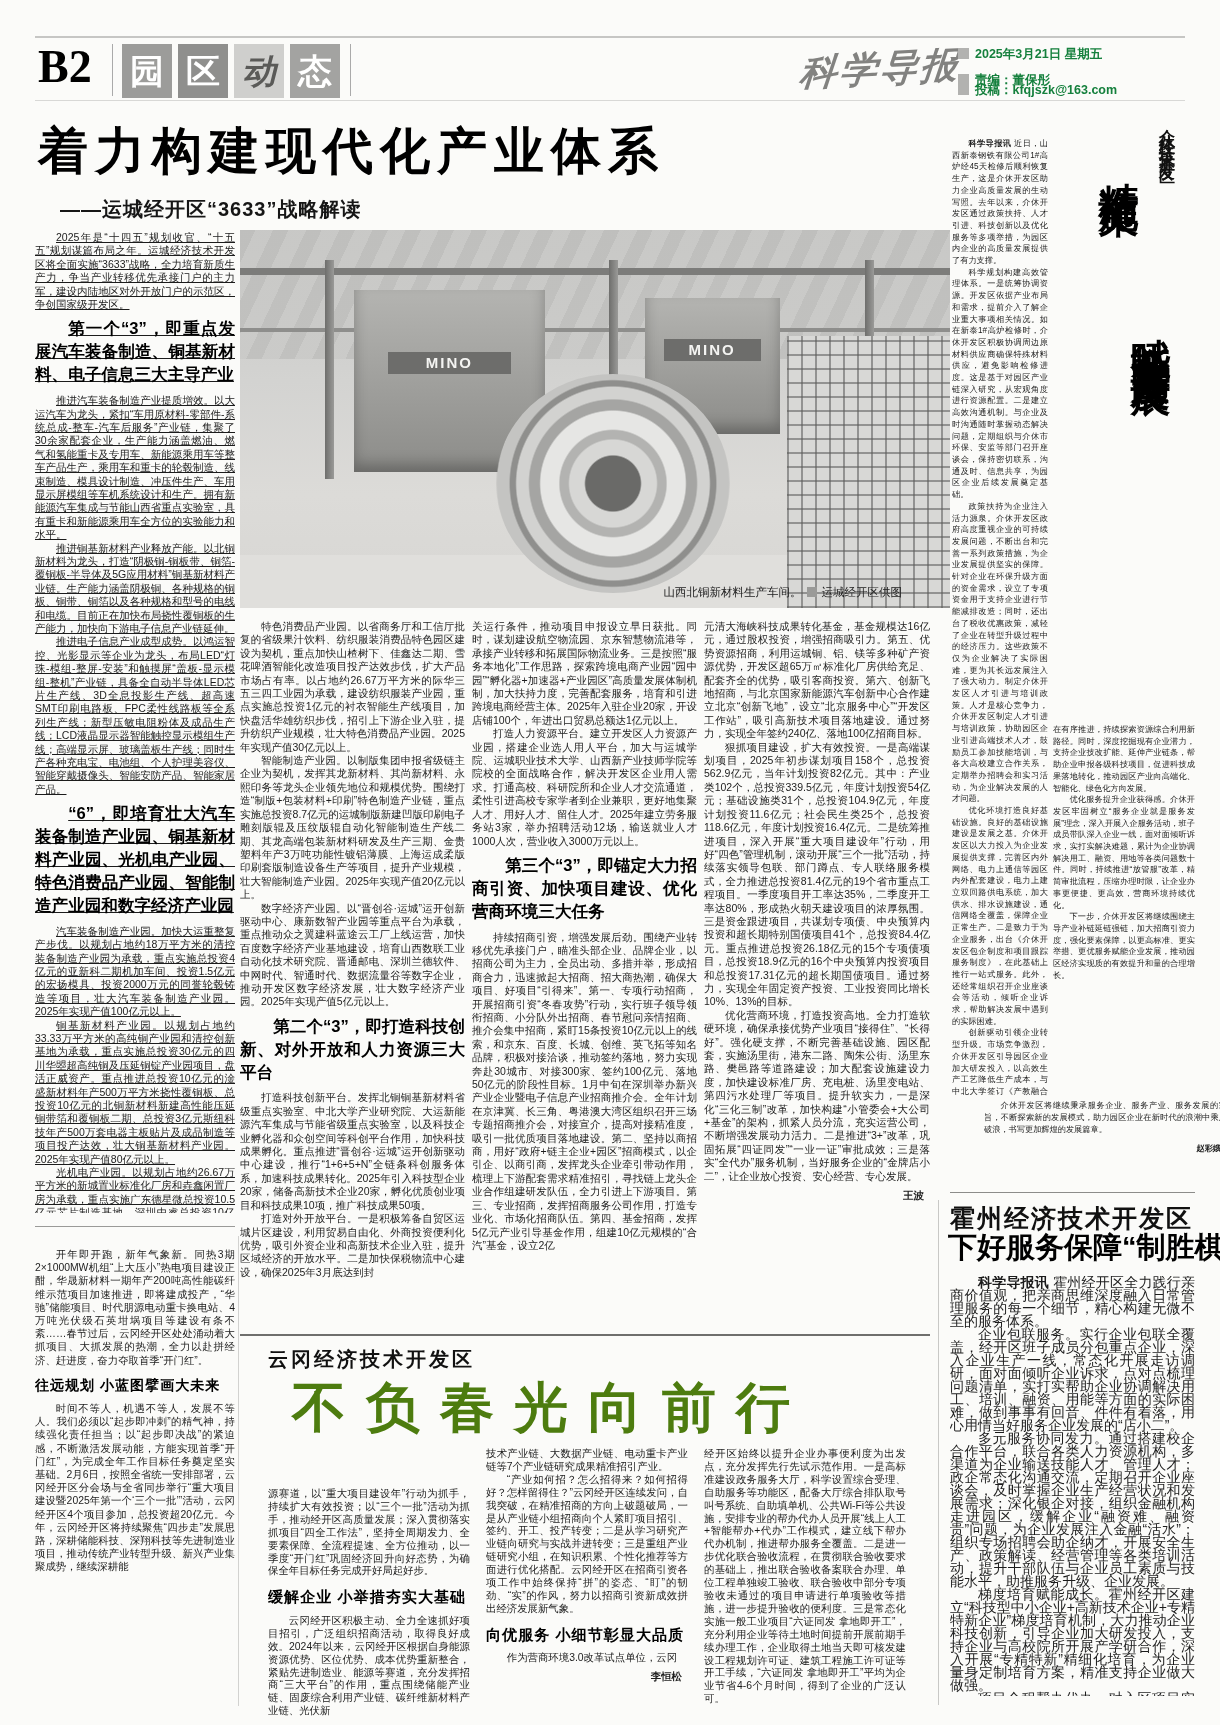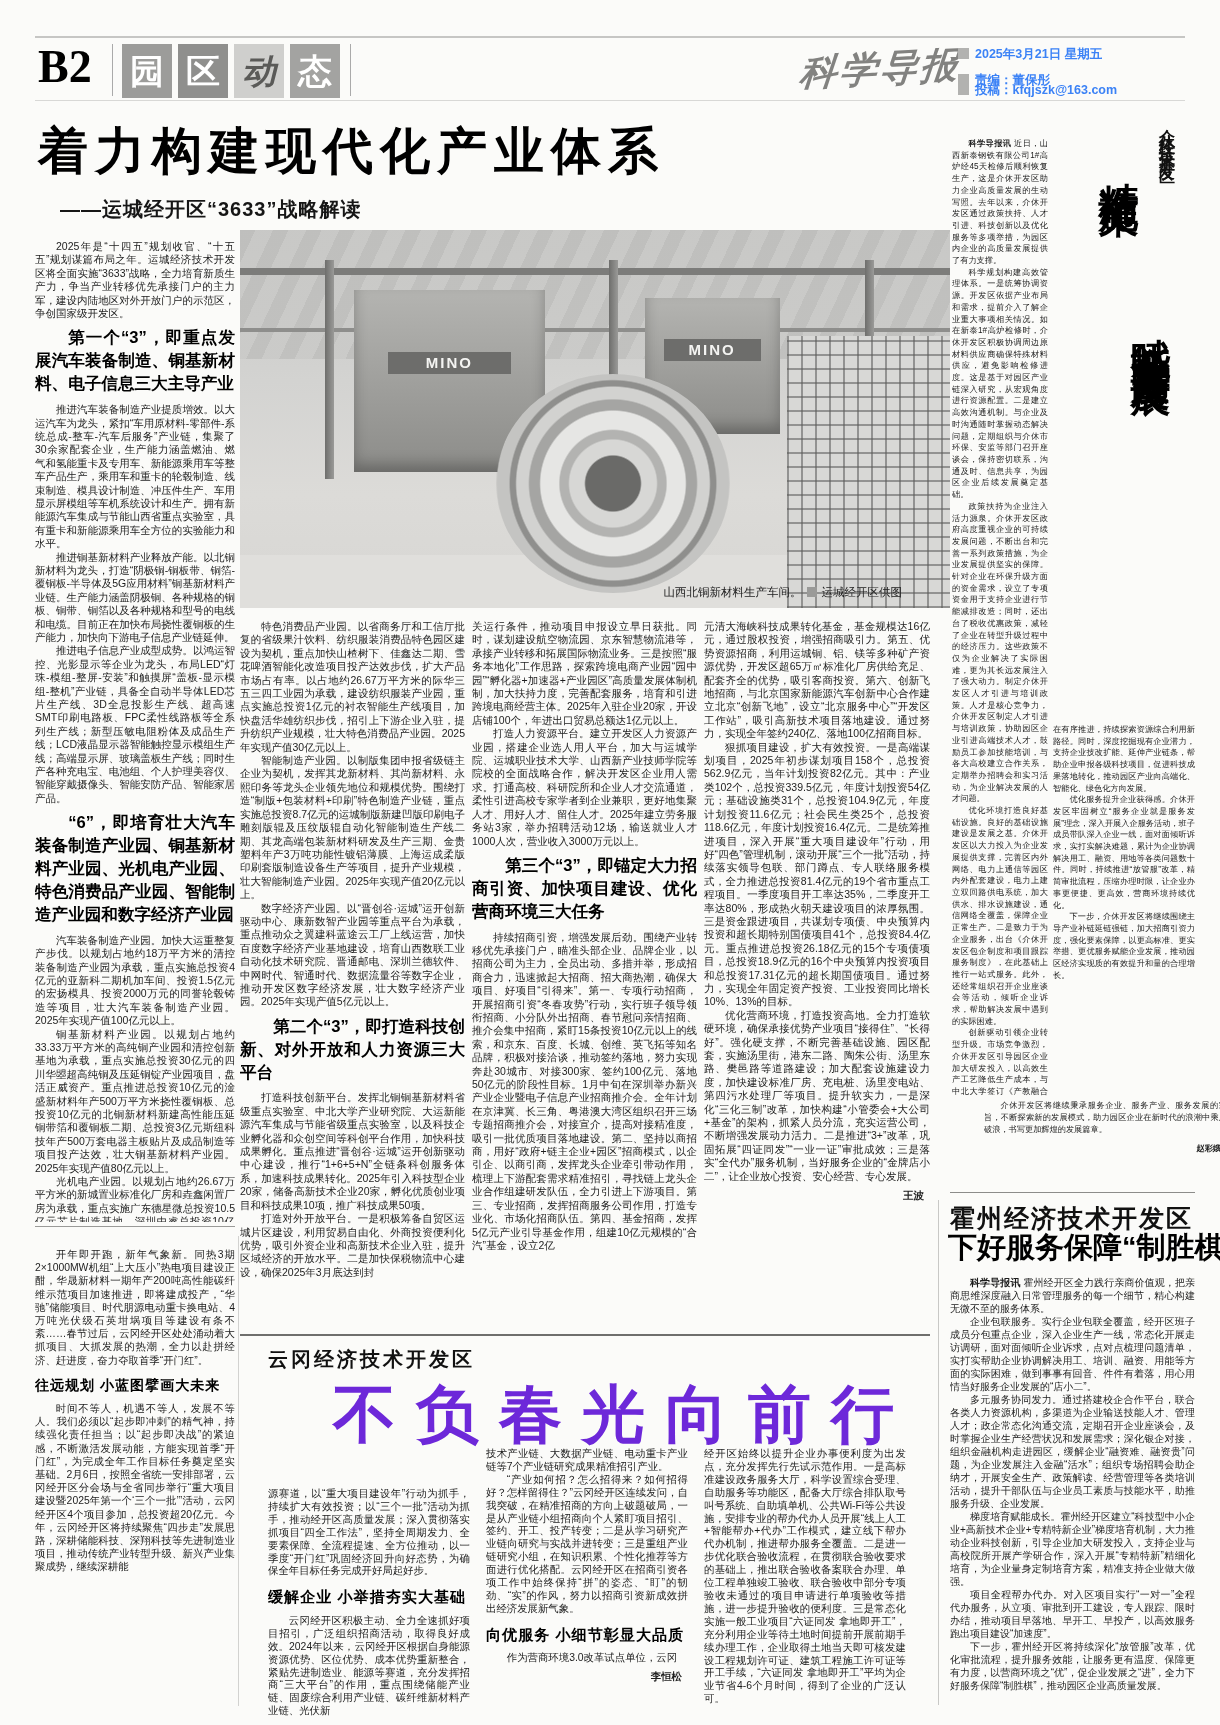--- a/index.html
+++ b/index.html
@@ -10,21 +10,21 @@
   #b2{left:38px;top:40px;font-family:"Liberation Serif",serif;font-weight:900;font-size:46px;color:#000;}
   #hdr-rule1{left:35px;top:36px;width:1150px;height:2px;background:#c6c6c4;}
   #hdr-rule2{left:35px;top:100px;width:1150px;height:1px;background:#d8d8d6;}
   .vsep{position:absolute;width:1px;background:#aaa;}
   .secbox{position:absolute;top:44px;width:50px;height:54px;text-align:center;line-height:54px;font-size:34px;font-weight:900;color:#fff;}
   .secbox.b1{background:#9c9c9a;}
   .secbox.b2{background:#8f8f8d;}
   .secbox.b3{background:#cfcfcd;color:#5a5a58;font-family:"DejaVu Serif",serif;font-style:italic;}
   .secbox.b4{background:#a3a3a1;}
   #masthead{left:800px;top:44px;width:170px;font-family:"DejaVu Serif",serif;font-style:italic;font-weight:700;font-size:37px;color:#828280;transform:skewX(-8deg) rotate(-3deg);letter-spacing:3px;}
-  .hinfo{position:absolute;left:958px;width:235px;height:18px;font-size:12.5px;font-weight:700;color:#3b82f6;white-space:nowrap;}
+  .hinfo{position:absolute;left:958px;width:235px;height:18px;font-size:12.5px;font-weight:700;color:#15803d;white-space:nowrap;}
   .hinfo .sq{display:inline-block;width:11px;height:11px;background:#b2b2b0;margin-right:6px;vertical-align:-1px;}
   
   #main-headline{left:38px;top:118px;font-size:50px;font-weight:900;letter-spacing:7px;color:#000;white-space:nowrap;}
   #main-subtitle{left:60px;top:196px;font-size:20px;font-weight:700;color:#161616;letter-spacing:1px;}
   
   #photo{left:240px;top:230px;width:710px;height:378px;background:linear-gradient(#c7c7c5 0%,#d3d3d1 40%,#dcdbd8 70%,#d7d6d3 100%);overflow:hidden;}
   .ph-ceiling{position:absolute;left:0;top:0;width:100%;height:34%;background:repeating-linear-gradient(115deg,#bdbdbb 0 14px,#c9c9c7 14px 30px);opacity:.8;}
   .ph-beam{position:absolute;left:0;top:10%;width:100%;height:7px;background:#7c7c7a;}
   .ph-beam2{position:absolute;left:0;top:26%;width:100%;height:4px;background:#8e8e8c;}
   .ph-post{position:absolute;top:8%;width:9px;height:58%;background:linear-gradient(90deg,#6e6e6c,#9a9a98);}
@@ -40,42 +40,42 @@
   
   .col{position:absolute;text-align:justify;overflow:hidden;color:#1c1c1c;}
   .col .blk{margin:0;}
   .col .p{text-indent:2em;}
   .col .c{text-indent:0;}
   .col .h{font-size:1.58em;line-height:1.38;font-weight:900;text-indent:2em;margin:7px 0;color:#000;}
   .col .h2{font-size:1.45em;line-height:1.5;font-weight:900;text-indent:0;margin:8px 0 6px 0;letter-spacing:1px;color:#000;}
   .col .by{text-align:right;font-weight:700;margin-top:6px;padding-right:6px;text-indent:0;}
   .col b{font-weight:900;}
   .mcol{font-size:10.5px;line-height:13.4px;}
-  #m-col1{left:35px;top:240px;width:200px;height:982px;}
+  #m-col1{left:35px;top:231px;width:200px;height:982px;text-decoration:underline;}
   #m-col2{left:240px;top:620px;width:225px;height:698px;}
   #m-col3{left:472px;top:620px;width:225px;height:698px;}
   #m-col4{left:704px;top:620px;width:226px;height:698px;}
   
   .jxcol{font-size:8.2px;line-height:11.7px;}
   #jx-col1{left:952px;top:138px;width:96px;height:958px;}
   #jx-col2{left:1053px;top:724px;width:142px;height:372px;}
   #jx-foot{left:952px;top:1100px;width:243px;font-size:8.2px;line-height:12.2px;margin-left:32px;}
   #jx-kicker{left:1156px;top:116px;height:250px;writing-mode:vertical-rl;text-orientation:upright;font-size:16px;font-weight:600;letter-spacing:5px;color:#111;}
   .jx-title{position:absolute;writing-mode:vertical-rl;text-orientation:upright;font-family:"DejaVu Serif",serif;font-weight:900;font-size:40px;color:#000;letter-spacing:5px;}
   #jx-title1{left:1092px;top:150px;}
   #jx-title2{left:1124px;top:306px;}
   
   #hz-kicker{left:950px;top:1202px;font-size:25px;font-weight:700;color:#111;letter-spacing:2px;}
   #hz-headline{left:948px;top:1228px;font-size:29px;font-weight:900;color:#000;letter-spacing:0px;white-space:nowrap;}
-  #hz-body{left:950px;top:1276px;width:245px;height:420px;font-size:10px;line-height:13px;}
+  #hz-body{left:950px;top:1276px;width:245px;height:420px;font-size:14px;line-height:13px;}
   
   #yg-left{left:35px;top:1236px;width:200px;height:468px;font-size:10.4px;line-height:13.2px;margin-top:12px;}
   #yg-left .h2{font-size:1.35em;}
   #yg-kicker{left:268px;top:1346px;font-size:20px;font-weight:700;color:#111;letter-spacing:3px;}
-  #yg-headline{left:292px;top:1372px;font-family:"DejaVu Serif",serif;font-size:63px;font-weight:900;color:#6d28d9;letter-spacing:20px;white-space:nowrap;margin-left:41px;}
+  #yg-headline{left:292px;top:1372px;font-family:"DejaVu Serif",serif;font-size:54px;font-weight:900;color:#4d7c0f;letter-spacing:20px;white-space:nowrap;}
   .ygcol{font-size:10.4px;line-height:12.9px;}
   #yg-colA{left:268px;top:1448px;width:202px;height:262px;margin-top:40px;}
   #yg-colB{left:486px;top:1448px;width:202px;height:262px;}
   #yg-colC{left:704px;top:1448px;width:202px;height:262px;}
 </style>
 </head>
 <body>
 
 <div id="hdr-rule1" class="abs"></div>
 <div id="b2" class="abs">B2</div>

